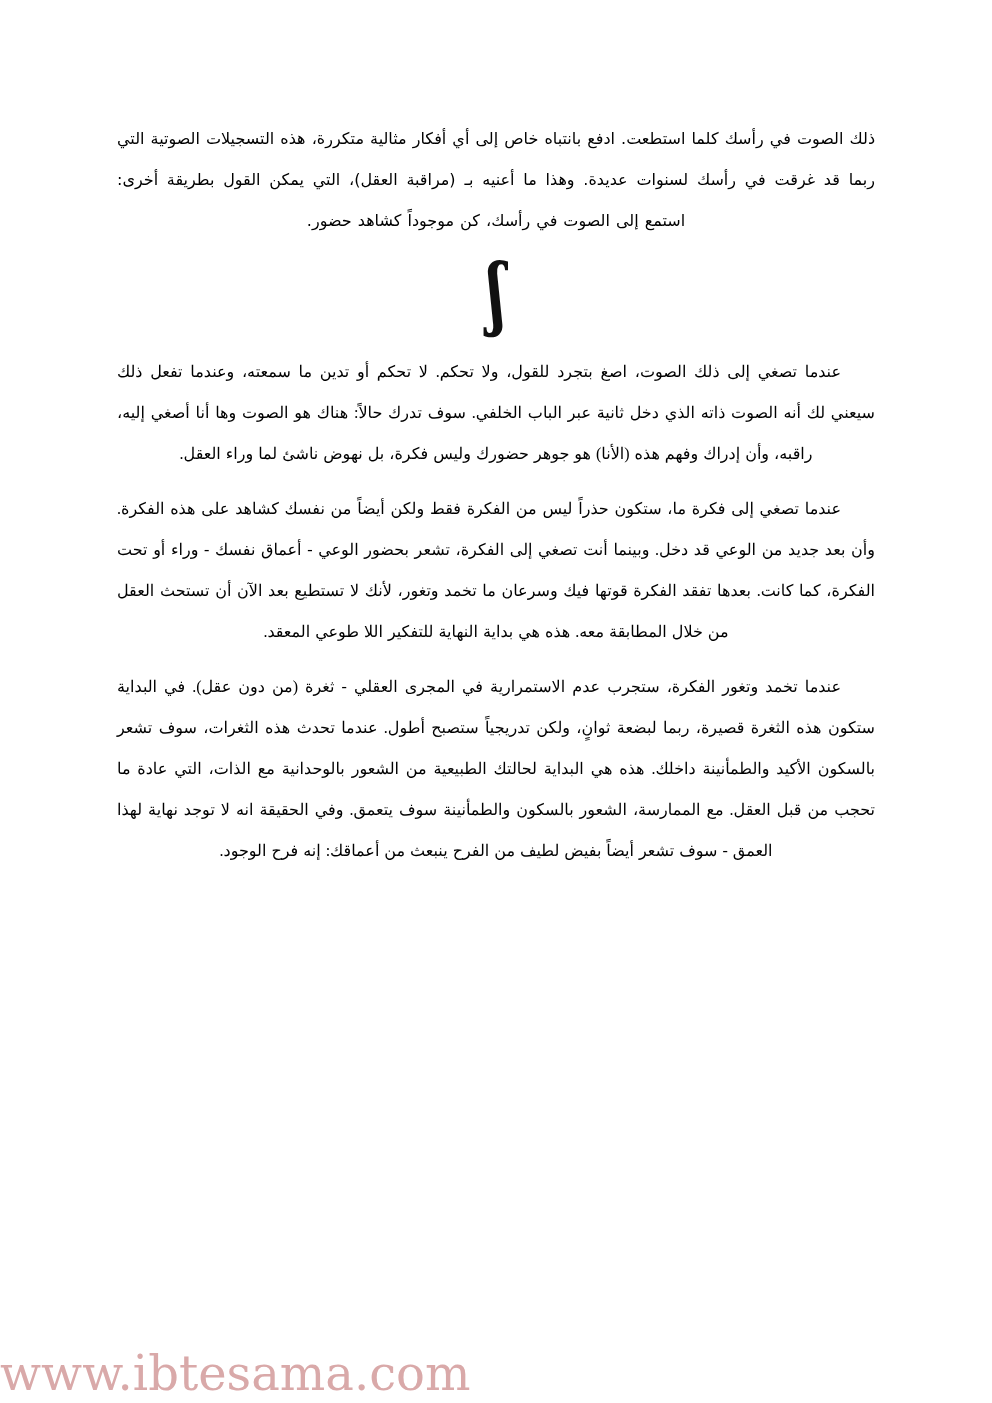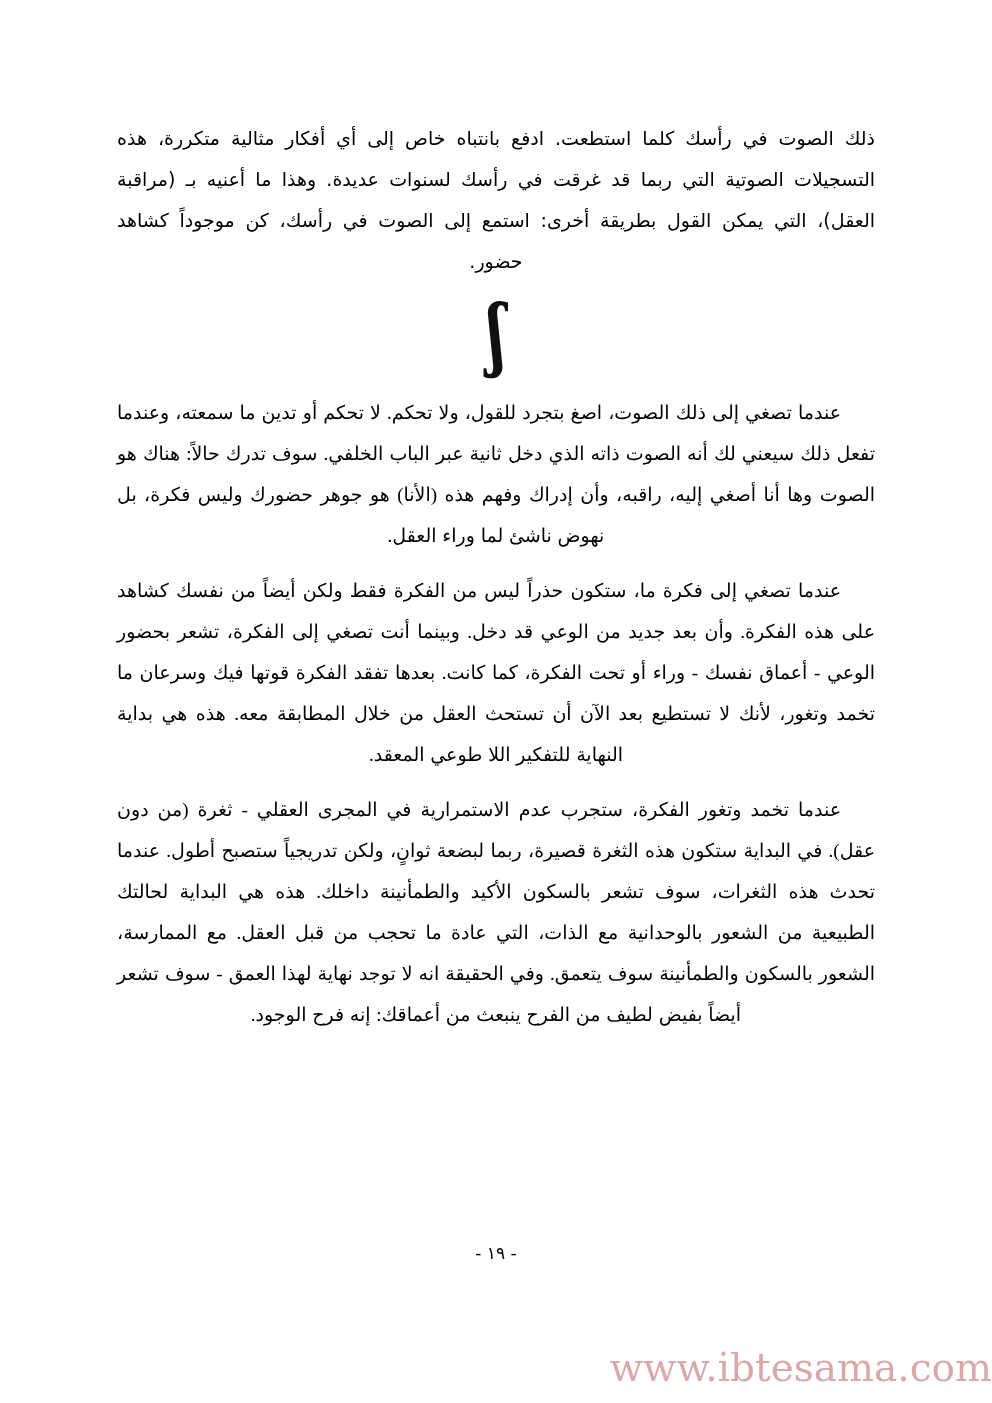--- a/index.html
+++ b/index.html
@@ -21,21 +21,21 @@
     position: absolute;
     top: 118px;
     right: 117px;
     left: 117px;
     direction: rtl;
     text-align: justify;
     text-align-last: center;
   }
   .para {
     margin: 0 0 14px 0;
-    font-size: 19px;
+    font-size: 16px;
     line-height: 41px;
     color: #000000;
     direction: rtl;
     text-align: justify;
     text-justify: inter-word;
     word-spacing: 1px;
     letter-spacing: 0px;
   }
   .para.indent {
     text-indent: 34px;
@@ -71,23 +71,23 @@
     color: #000000;
     letter-spacing: 2px;
     direction: rtl;
     font-family: "DejaVu Sans", "Liberation Sans", sans-serif;
   }
   .watermark {
     position: absolute;
     left: 0;
     right: 0;
     top: 1345px;
-    text-align: right;
+    text-align: left;
     font-family: "DejaVu Serif", "Liberation Serif", serif;
-    font-size: 39px;
+    font-size: 48px;
     color: #d9a9a9;
     letter-spacing: 0px;
     direction: ltr;
     white-space: nowrap;
   }
 </style>
 </head>
 <body>
 
 <div class="page">
@@ -101,17 +101,16 @@
     </div>
 
     <p class="para indent">عندما تصغي إلى ذلك الصوت، اصغ بتجرد للقول، ولا تحكم. لا تحكم أو تدين ما سمعته، وعندما تفعل ذلك سيعني لك أنه الصوت ذاته الذي دخل ثانية عبر الباب الخلفي. سوف تدرك حالاً: هناك هو الصوت وها أنا أصغي إليه، راقبه، وأن إدراك وفهم هذه (الأنا) هو جوهر حضورك وليس فكرة، بل نهوض ناشئ لما وراء العقل.</p>
 
     <p class="para indent">عندما تصغي إلى فكرة ما، ستكون حذراً ليس من الفكرة فقط ولكن أيضاً من نفسك كشاهد على هذه الفكرة. وأن بعد جديد من الوعي قد دخل. وبينما أنت تصغي إلى الفكرة، تشعر بحضور الوعي - أعماق نفسك - وراء أو تحت الفكرة، كما كانت. بعدها تفقد الفكرة قوتها فيك وسرعان ما تخمد وتغور، لأنك لا تستطيع بعد الآن أن تستحث العقل من خلال المطابقة معه. هذه هي بداية النهاية للتفكير اللا طوعي المعقد.</p>
 
     <p class="para indent">عندما تخمد وتغور الفكرة، ستجرب عدم الاستمرارية في المجرى العقلي - ثغرة (من دون عقل). في البداية ستكون هذه الثغرة قصيرة، ربما لبضعة ثوانٍ، ولكن تدريجياً ستصبح أطول. عندما تحدث هذه الثغرات، سوف تشعر بالسكون الأكيد والطمأنينة داخلك. هذه هي البداية لحالتك الطبيعية من الشعور بالوحدانية مع الذات، التي عادة ما تحجب من قبل العقل. مع الممارسة، الشعور بالسكون والطمأنينة سوف يتعمق. وفي الحقيقة انه لا توجد نهاية لهذا العمق - سوف تشعر أيضاً بفيض لطيف من الفرح ينبعث من أعماقك: إنه فرح الوجود.</p>
 
   </div>
 
-  <div class="page-number">- ١٩ -</div>
 
   <div class="watermark">www.ibtesama.com</div>
 
 </div>
 
 </body></html>

